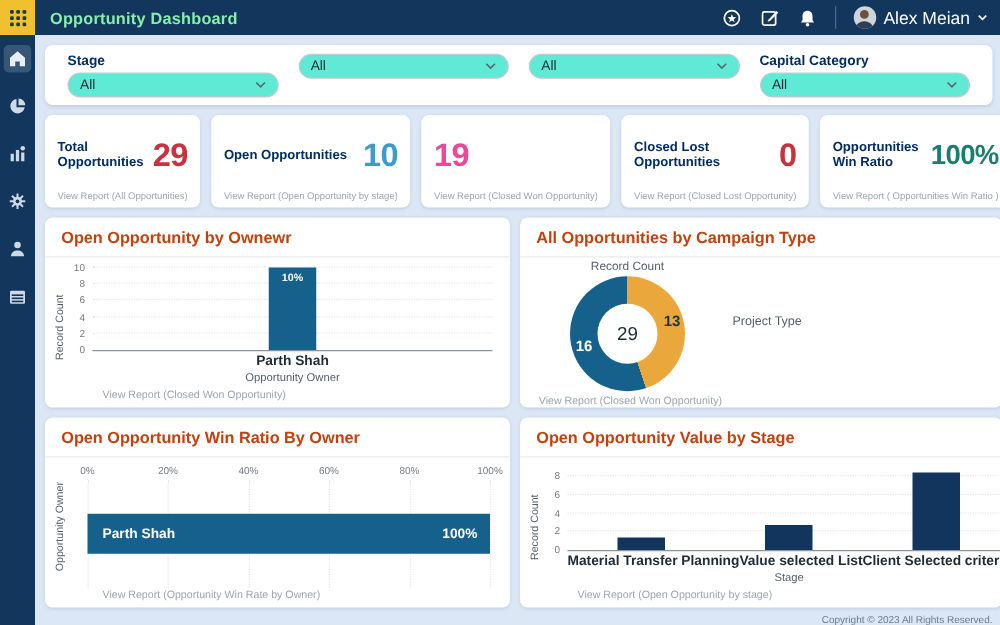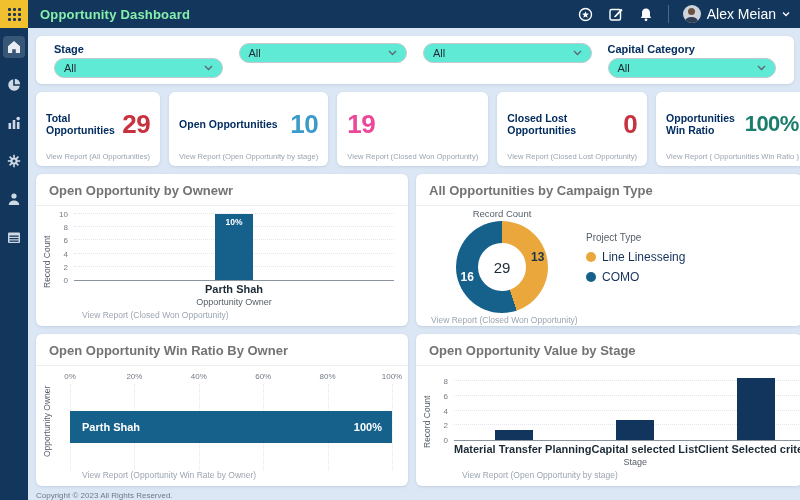--- a/index.html
+++ b/index.html
@@ -43,21 +43,21 @@
   .kpi-top { display:flex; align-items:center; justify-content:space-between; flex:1; gap:4px; }
   .kpi-label { font-size:10.5px; font-weight:bold; color:#032d60; line-height:1.15; }
   .kpi-value { font-size:26px; font-weight:bold; letter-spacing:-.5px; white-space:nowrap; }
   .kpi-card:last-child .kpi-value { font-size:22px; }
   .kpi-report { font-size:7.6px; color:#9ba5b0; padding-top:3px; white-space:nowrap; overflow:hidden; }
 
   
   .chart-grid { display:grid; grid-template-columns:372px 386px; gap:8px; margin-top:8px; }
   .panel { height:152px; display:flex; flex-direction:column; overflow:hidden; }
   .panel-head { padding:7px 13px 6px 13px; border-bottom:1px solid #ececec; }
-  .panel-title { font-size:13px; font-weight:bold; color:#737373; }
+  .panel-title { font-size:13px; font-weight:bold; color:#c2410c; }
   .panel-body { flex:1; position:relative; }
   .view-report { font-size:8.5px; color:#9ba5b0; padding:0 0 6px 15px; cursor:pointer; }
   .view-report.indent { padding-left:46px; }
 
   
   .vbar { display:flex; padding:8px 14px 0 6px; height:100%; }
   .ylab-rot { writing-mode:vertical-rl; transform:rotate(180deg); font-size:8.5px; color:#555e68; text-align:center; flex:0 0 12px; }
   .vwrap { flex:1; display:flex; flex-direction:column; margin-left:20px; }
   .plot { position:relative; flex:1; border-bottom:1px solid #8a949e; }
   .gridline { position:absolute; left:0; right:0; height:0; border-top:1px dotted #e3e6ea; }
@@ -88,21 +88,21 @@
   .hwrap { flex:1; display:flex; flex-direction:column; margin-left:16px; position:relative; }
   .xticks { position:relative; height:12px; }
   .xticks span { position:absolute; transform:translateX(-50%); font-size:8px; color:#747b84; }
   .hplot { position:relative; flex:1; }
   .vgrid { position:absolute; top:0; bottom:0; width:0; border-left:1px dotted #e3e6ea; }
   .hbar-bar { position:absolute; top:50%; transform:translateY(-50%); height:32px; display:flex; align-items:center; }
   .hbar-bar .lbl { position:absolute; left:12px; font-size:11px; font-weight:bold; color:#fff; white-space:nowrap; }
   .hbar-bar .val { position:absolute; right:10px; font-size:11px; font-weight:bold; color:#fff; }
 
   
-  .footer { text-align:left; font-size:8px; color:#6b7b8c; margin-top:5px; }
+  .footer { text-align:right; font-size:8px; color:#6b7b8c; margin-top:5px; }
 </style>
 </head>
 <body>
 
 <header class="topbar">
   <div class="waffle">
     <div class="waffle-grid">
         <i></i>
         <i></i>
         <i></i>
@@ -314,30 +314,20 @@
         <div class="donut-col">
           <div class="donut-toplabel">Record Count</div>
           <div class="donut" id="donut" style="background: conic-gradient(rgb(234, 168, 60) 0deg, rgb(234, 168, 60) 161.379deg, rgb(22, 97, 140) 161.379deg, rgb(22, 97, 140) 360deg);">
             <span class="segval segval0" id="segval0">13</span>
             <span class="segval segval1" id="segval1">16</span>
             <span class="donut-hole">29</span>
           </div>
         </div>
         <div class="legend">
           <div class="legend-title">Project Type</div>
-          <div id="legend-items">
-              <div class="legend-item">
-                <span class="legend-dot" style="background: rgb(234, 168, 60);"></span>
-                <span>Line Linesseing</span>
-              </div>
-              <div class="legend-item">
-                <span class="legend-dot" style="background: rgb(22, 97, 140);"></span>
-                <span>COMO</span>
-              </div>
-            </div>
         </div>
       </div>
       <div class="view-report">View Report (Closed Won Opportunity)</div>
     </div>
 
     <div class="card panel">
       <div class="panel-head"><span class="panel-title">Open Opportunity Win Ratio By Owner</span></div>
       <div class="panel-body">
         <div class="hbar">
           <div class="ylab-rot">Opportunity Owner</div>
@@ -385,21 +375,21 @@
                 <div class="gridline" style="bottom: 88.8889%;"></div>
                 <div class="ytick" style="bottom: 88.8889%;">8</div>
                 <div class="bars">
                   <div class="bar" style="height: 15.5556%; background: rgb(18, 53, 94);"></div>
                   <div class="bar" style="height: 30%; background: rgb(18, 53, 94);"></div>
                   <div class="bar" style="height: 93.3333%; background: rgb(18, 53, 94);"></div>
                 </div>
               </div>
             <div class="cats">
                 <div class="cat">Material Transfer Planning</div>
-                <div class="cat">Capital selected List</div>
+                <div class="cat">Value selected List</div>
                 <div class="cat">Client Selected criteria</div>
               </div>
             <div class="xlab">Stage</div>
           </div>
         </div>
       </div>
       <div class="view-report indent">View Report (Open Opportunity by stage)</div>
     </div>
 
   </section>

